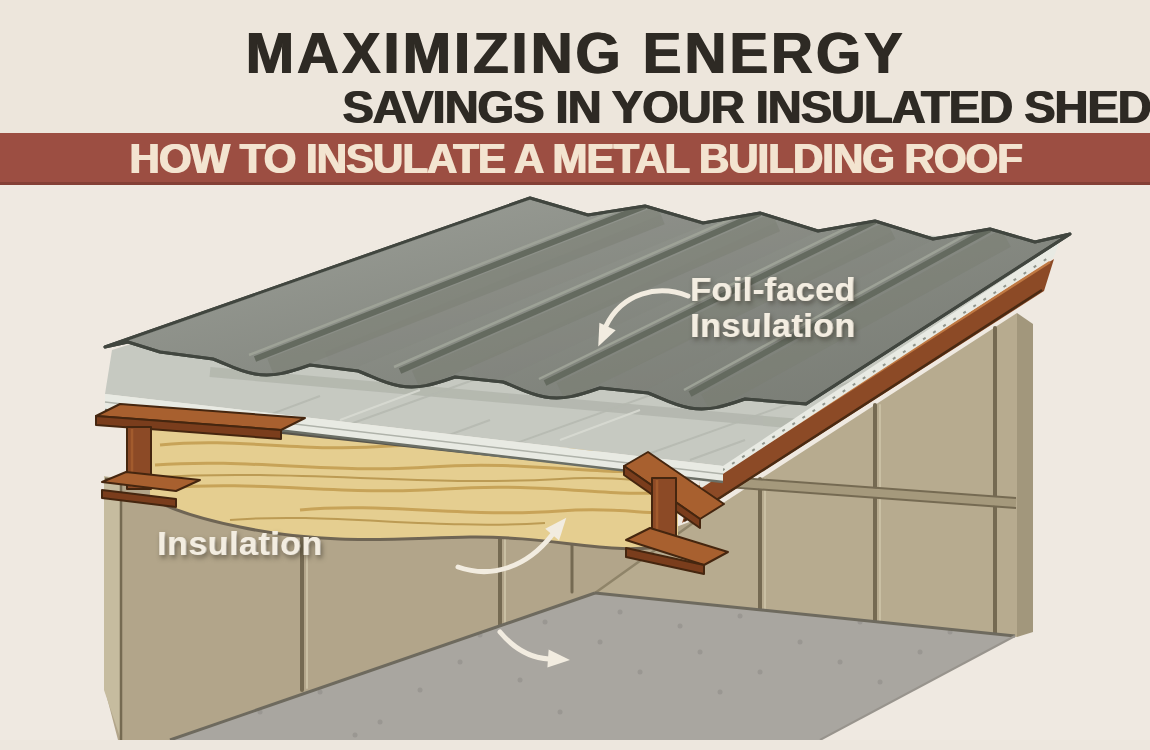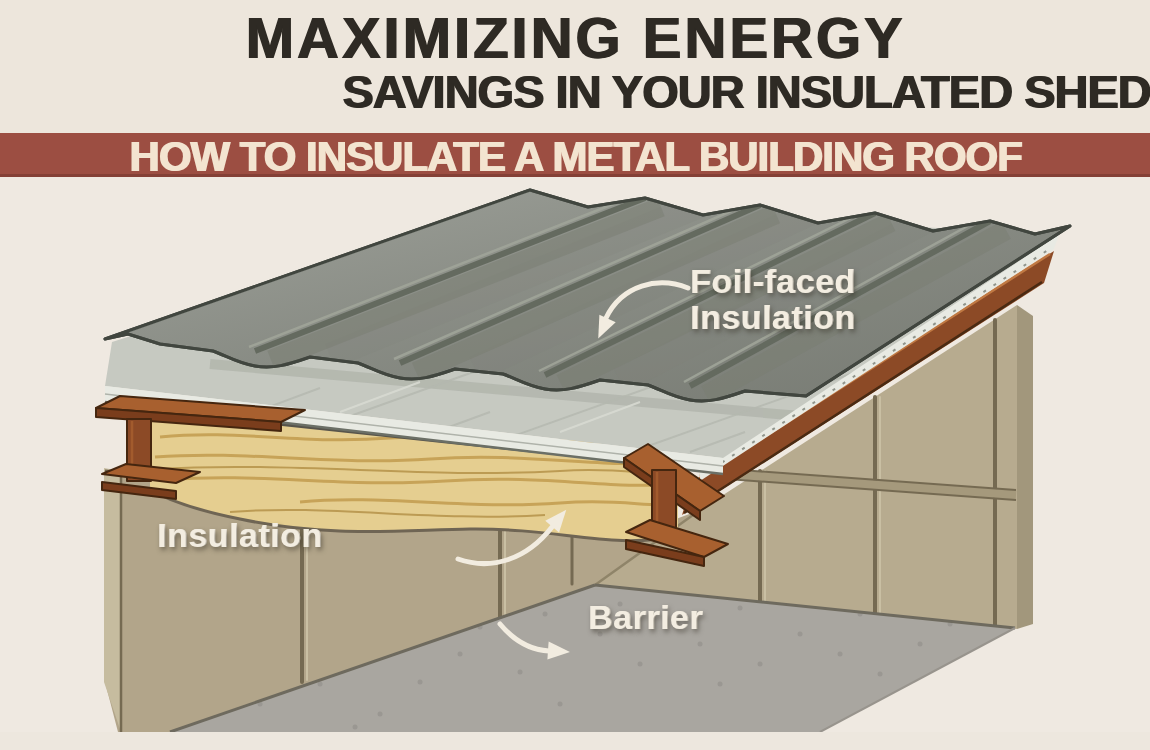--- a/index.html
+++ b/index.html
@@ -7,30 +7,30 @@
     width:1150px;height:750px;overflow:hidden;
     background:#EDE7DE;
     font-family:"Liberation Sans","DejaVu Sans",sans-serif;
     position:relative;
   }
   .header{
     width:1150px;height:133px;background:#EDE6DC;
     text-align:center;color:#2E2A24;
   }
   .title-1{
-    padding-top:9px;font-size:58px;font-weight:700;letter-spacing:3px;
+    padding-top:24px;font-size:58px;font-weight:700;letter-spacing:3px;
     line-height:1.0;text-shadow:1.5px 0 0 currentColor;
   }
   .title-2{
     font-size:47px;font-weight:700;letter-spacing:-1px;
     line-height:1.05;text-shadow:1.5px 0 0 currentColor;text-align:right;
   }
   .banner{
-    width:1150px;height:44px;background:#9C4E42;
-    display:flex;justify-content:center;
+    width:1150px;height:52px;background:#9C4E42;
+    display:flex;align-items:center;justify-content:center;
     color:#F3E4D0;font-size:42px;font-weight:700;letter-spacing:-1px;
     text-shadow:1.5px 0 0 currentColor;
     box-shadow:inset 0 -3px 0 rgba(60,25,20,.25);
   }
   .scene{
     position:relative;width:1150px;height:555px;background:#EFE9E1;
   }
   .scene svg{position:absolute;left:0;top:0;}
   .lbl{
     position:absolute;color:#F3EDE1;font-weight:700;font-size:34px;
@@ -242,15 +242,14 @@
   </svg>
 
   <div class="lbl lbl-foil">
     <div>Foil-faced</div>
     <div>Insulation</div>
   </div>
   <div class="lbl lbl-fiberglass">
     <div>Insulation</div>
   </div>
   <div class="lbl lbl-vapor">
-    <div>Barrier</div>
   </div>
 </div>
 
 </body></html>

